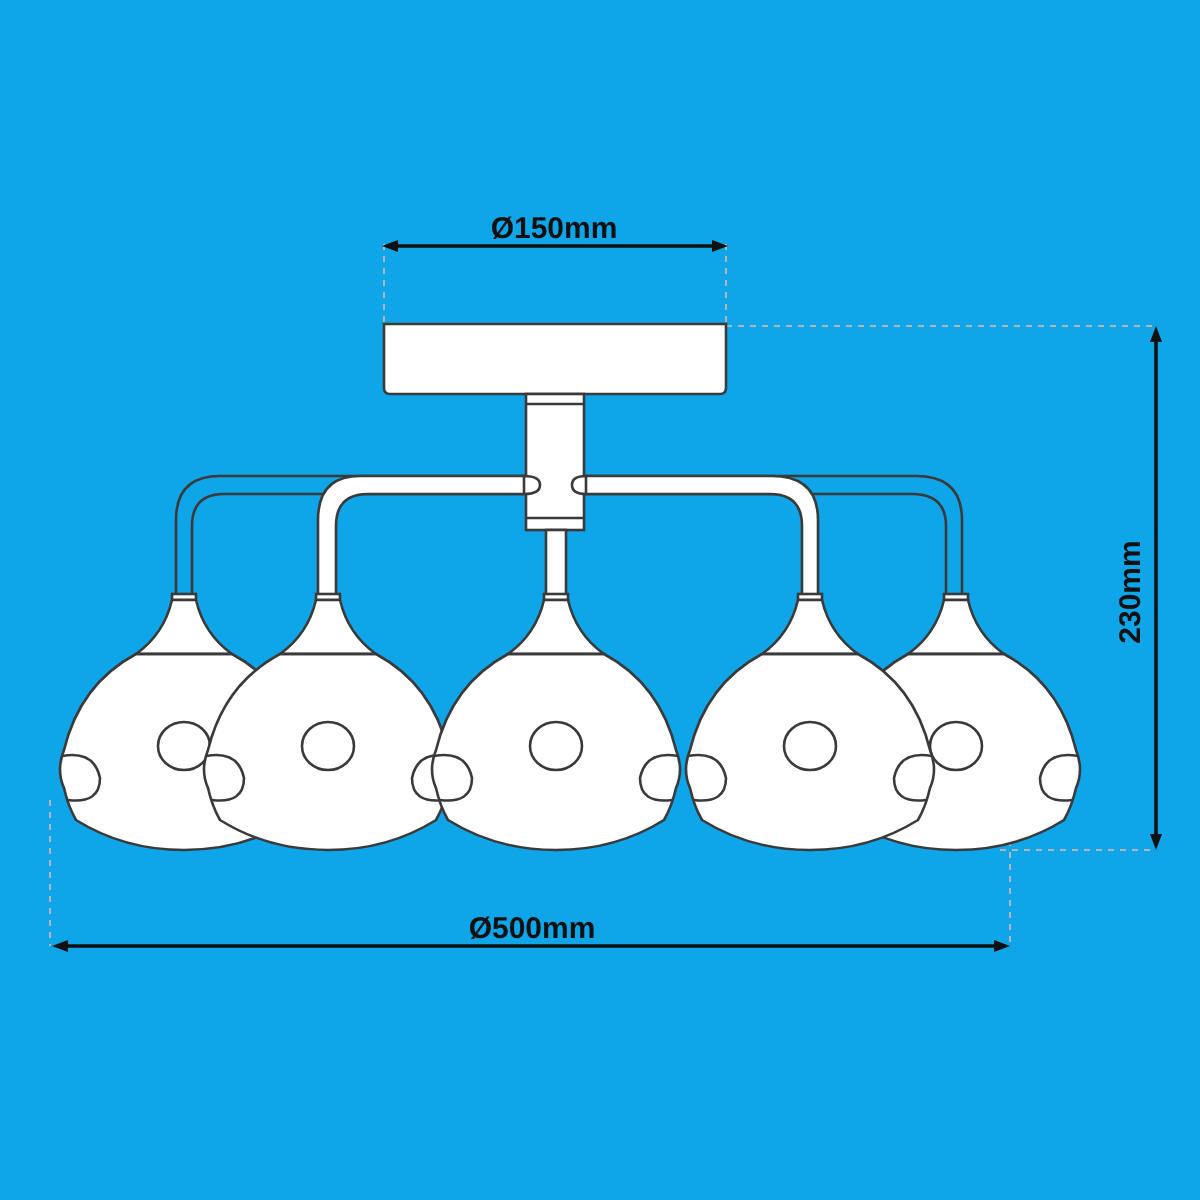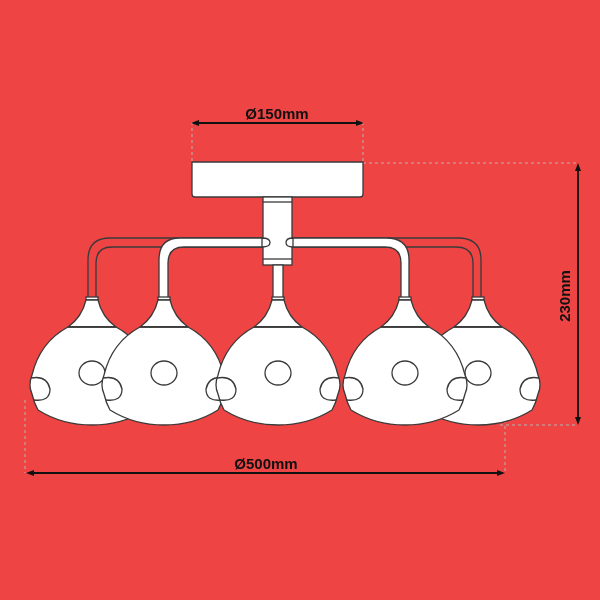--- a/index.html
+++ b/index.html
@@ -1,16 +1,16 @@
 <!DOCTYPE html>
 <html><head>
   <meta charset="utf-8">
   <style>
     html, body { margin: 0; padding: 0; background: #ffffff; }
-    .stage { position: relative; width: 600px; height: 600px; background: #ef4444; overflow: hidden; }
+    .stage { position: relative; width: 600px; height: 600px; background: #0ea5e9; overflow: hidden; }
     svg { position: absolute; left: 0; top: 0; }
     .ln { fill: none; stroke: #3a3a3a; stroke-width: 1.3; }
     .fillw { fill: #ffffff; stroke: #3a3a3a; stroke-width: 1.3; }
     .dash { fill: none; stroke: #b5b5b5; stroke-width: 1; stroke-dasharray: 3 3; }
     .dim { fill: none; stroke: #111111; stroke-width: 1.8; }
     .arrow { fill: #111111; }
     .lbl { font-family: "Liberation Sans", sans-serif; font-size: 15px; font-weight: bold; fill: #111111; }
   </style>
 </head>
 <body>

